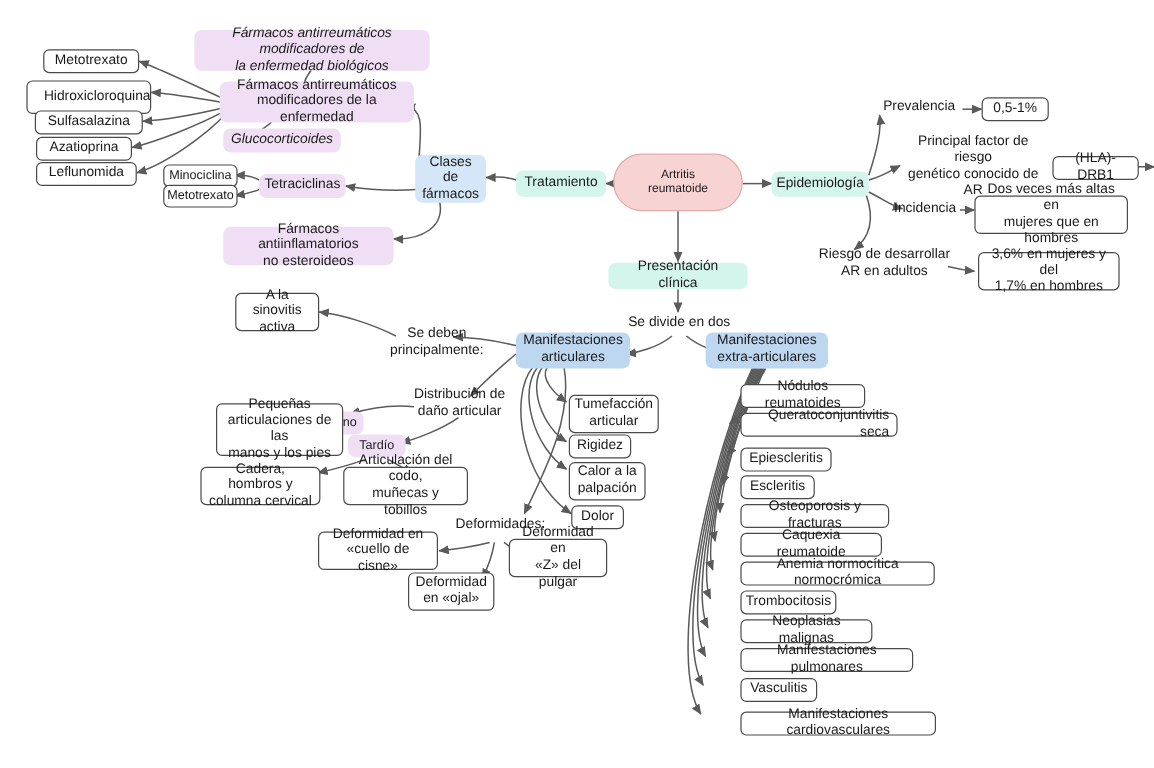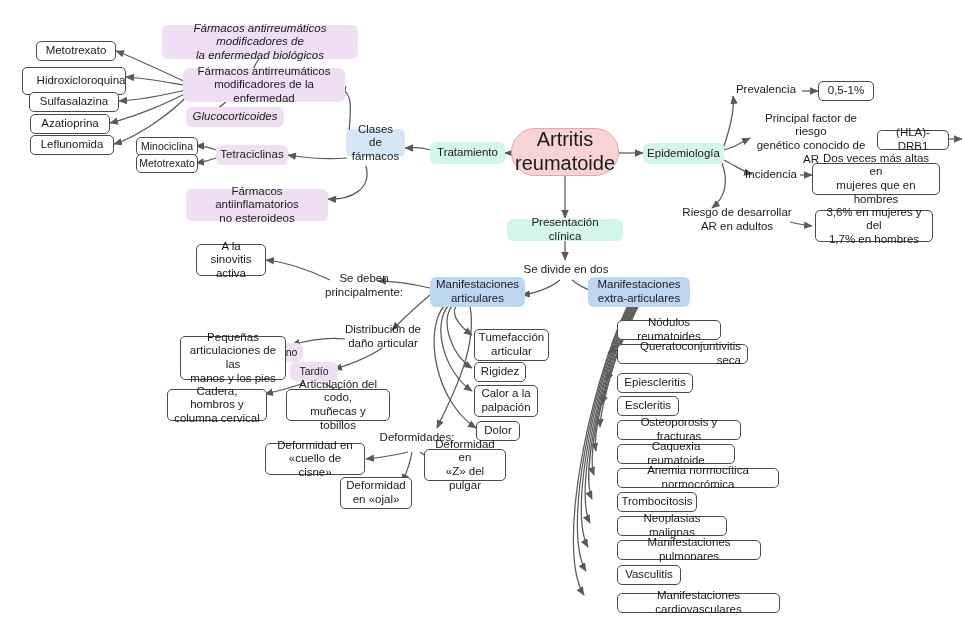--- a/index.html
+++ b/index.html
@@ -16,21 +16,21 @@
   .purple{background:#f0dff4;border:none;border-radius:6px;font-size:11.5px;padding:4px 8px;color:#1a1a1a;}
   .purple-i{background:#f0dff4;border:none;border-radius:6px;font-size:11.5px;padding:4px 8px;font-style:italic;}
   
   .mint{background:#d4f5ec;border:none;border-radius:6px;font-size:11.5px;padding:4px 8px;}
   
   .blue{background:#bdd7f0;border:none;border-radius:6px;font-size:11.5px;padding:4px 8px;}
   
   .lblue{background:#d4e6f7;border:none;border-radius:6px;font-size:11.5px;padding:4px 8px;}
   
   .central{background:#f8d3d3;border:1.2px solid #e2a9a9;border-radius:26px;
-           font-size:20px;padding:6px 10px;}
+           font-size:10px;padding:6px 10px;}
   
   .label{font-size:11.5px;background:transparent;border:none;}
 </style>
 </head>
 <body>
 
 <div id="canvas">
 
   <svg class="edges" viewBox="0 0 962 640">
     <defs>
@@ -122,21 +122,21 @@
     </g>
   </svg>
 
   <div class="node central" style="left:511px;top:128px;width:108px;height:48px;flex-direction:column;">
     <span>Artritis</span>
     <span>reumatoide</span>
   </div>
 
   <div class="node mint" style="left:430px;top:142px;width:75px;height:22px;">Tratamiento</div>
 
-  <div class="node lblue" style="left:346px;top:129px;width:59px;height:28px;flex-direction:column;">
+  <div class="node lblue" style="left:346px;top:129px;width:59px;height:40px;flex-direction:column;">
     <span>Clases de</span>
     <span>fármacos</span>
   </div>
 
   <div class="node purple" style="left:183px;top:68px;width:162px;height:34px;flex-direction:column;">
     <span>Fármacos antirreumáticos</span>
     <span>modificadores de la enfermedad</span>
   </div>
 
   <div class="node purple-i" style="left:162px;top:25px;width:196px;height:34px;flex-direction:column;">

